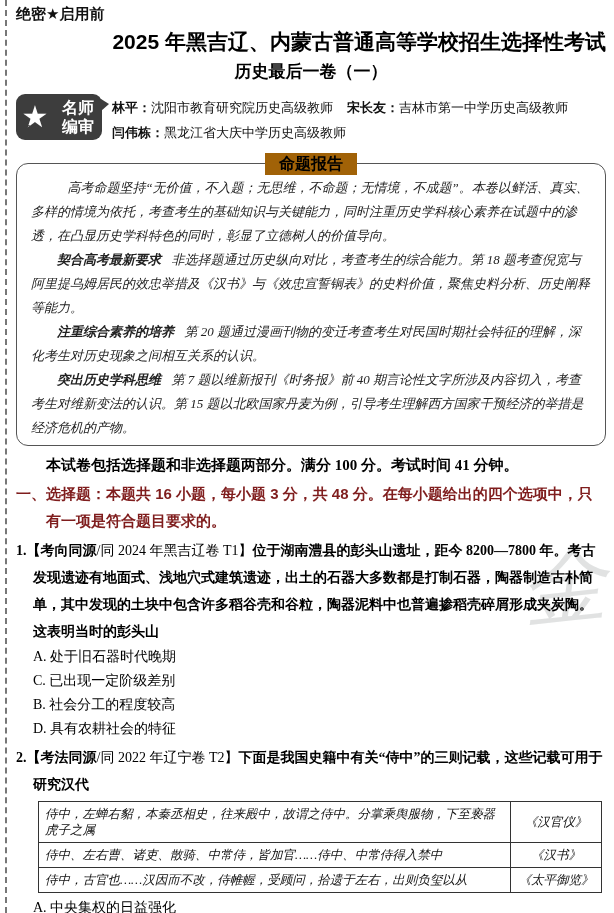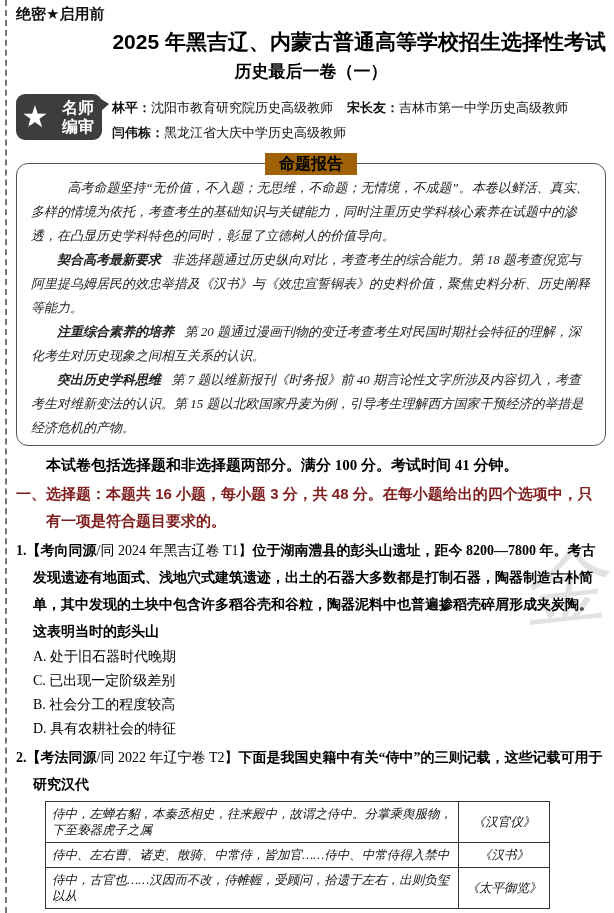--- a/index.html
+++ b/index.html
@@ -88,21 +88,21 @@
   }
   
   .question{margin-top:3px;padding-left:17px;font-size:14px;color:#000;}
   .qstem{text-indent:-17px;line-height:27px;font-weight:600;}
   .qnum{font-weight:bold;}
   .qtag{font-family:"Liberation Sans","DejaVu Sans",sans-serif;font-weight:bold;}
   .qtagrest{font-weight:normal;}
   .opt{line-height:24px;font-weight:normal;}
   
   .src-table{
-    width:505px;margin:3px 0 3px 12px;border-collapse:collapse;table-layout:fixed;
+    width:564px;margin:3px 0 3px 5px;border-collapse:collapse;table-layout:fixed;
   }
   .src-table td{
     border:1.2px solid #333;font-style:italic;font-size:12.5px;
     line-height:16px;padding:4px 6px;color:#111;
   }
   .src-table td.src{width:78px;text-align:center;white-space:nowrap;}
   
   .watermark{
     position:absolute;right:8px;top:528px;z-index:0;
     font-size:86px;color:#c9cccc;opacity:0.55;font-style:italic;

